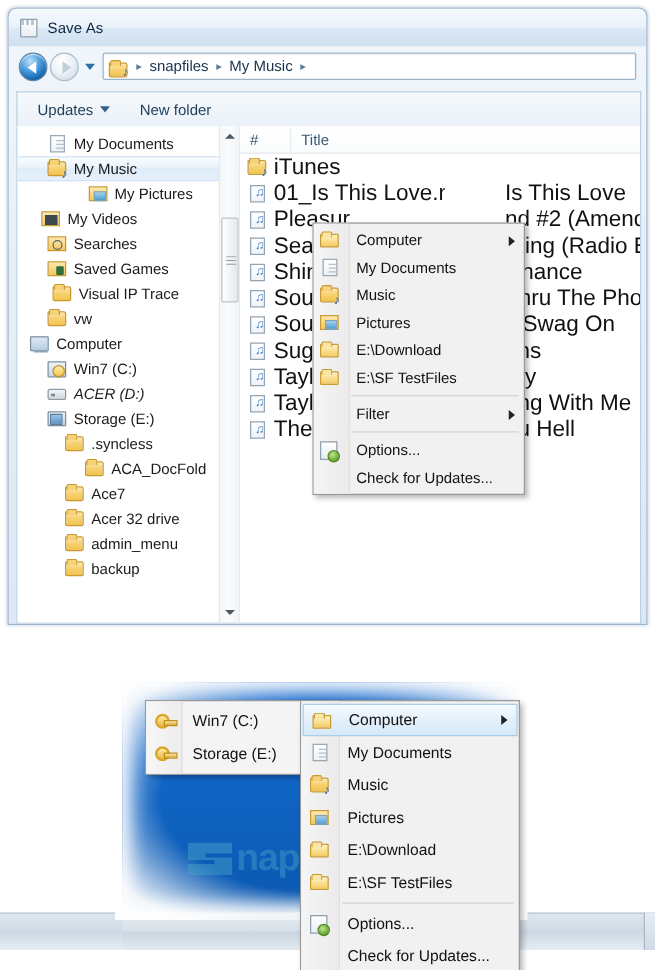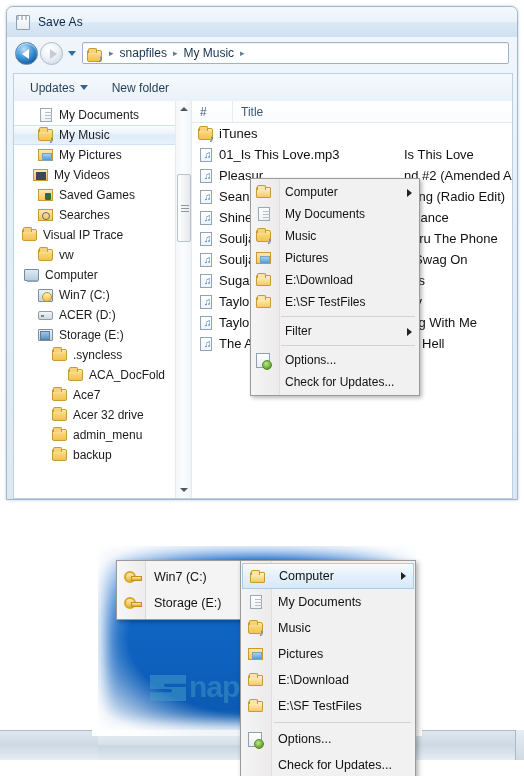--- a/index.html
+++ b/index.html
@@ -145,21 +145,21 @@
   }
   .colhead .ch{ position:relative; height:100%; display:flex; align-items:center; padding-left:8px; }
   .colhead .ch + .ch{ border-left:1px solid #e8edf1; }
   .ch-name{ width:164px; }
   .ch-num{ width:40px; }
   .ch-title{ flex:1; }
   .sortarrow{
     position:absolute; left:76px; top:1px;
     width:0;height:0;border-left:4px solid transparent;border-right:4px solid transparent;border-bottom:4px solid #9db3c5;
   }
-  .frow{ height:21px; display:flex; align-items:center; font-size:13px; color:#111; cursor:default; }
+  .frow{ height:21px; display:flex; align-items:center; font-size:18px; color:#111; cursor:default; }
   .fname{ width:164px; display:flex; align-items:center; padding-left:6px; overflow:hidden; white-space:nowrap; }
   .fnum{ width:40px; padding-left:8px; color:#222; }
   .ftitle{ flex:1; padding-left:8px; overflow:hidden; white-space:nowrap; color:#111; }
   .fico{ width:16px;height:16px;margin-right:5px;flex:none;position:relative; }
 
   
   .ic-folder{
     background:linear-gradient(to bottom,#fde9b0 0%, #f7d273 45%, #f2c34f 100%);
     border:1px solid #c79b32; border-radius:1px 2px 2px 2px;
     width:15px;height:12px; margin-top:2px;
@@ -458,69 +458,69 @@
               </span>
               <span class="tlabel">My Documents</span>
             </div>
             <div class="trow sel" style="padding-left: 24px;">
               <span class="tico">
                 <span class="ic-folder" style="position: absolute; left: 0px; top: 0px;"></span>
                 <span class="ic-music" style="position: absolute; left: 0px; top: 0px; width: 16px; height: 16px;"></span>
               </span>
               <span class="tlabel">My Music</span>
             </div>
+            <div class="trow" style="padding-left: 24px; justify-content: center;">
+              <span class="tico">
+                <span class="ic-pics" style="position: absolute; left: 0px; top: 0px;"></span>
+              </span>
+              <span class="tlabel">My Pictures</span>
+            </div>
+            <div class="trow" style="padding-left: 19px;">
+              <span class="tico">
+                <span class="ic-vids" style="position: absolute; left: 0px; top: 0px;"></span>
+              </span>
+              <span class="tlabel">My Videos</span>
+            </div>
             <div class="trow" style="padding-left: 24px;">
               <span class="tico">
-                <span class="ic-pics" style="position: absolute; left: 0px; top: 0px;"></span>
-              </span>
-              <span class="tlabel">My Pictures</span>
-            </div>
-            <div class="trow" style="padding-left: 19px;">
-              <span class="tico">
-                <span class="ic-vids" style="position: absolute; left: 0px; top: 0px;"></span>
-              </span>
-              <span class="tlabel">My Videos</span>
+                <span class="ic-search" style="position: absolute; left: 0px; top: 0px;"></span>
+              </span>
+              <span class="tlabel">Searches</span>
             </div>
             <div class="trow" style="padding-left: 24px;">
               <span class="tico">
                 <span class="ic-game" style="position: absolute; left: 0px; top: 0px;"></span>
               </span>
               <span class="tlabel">Saved Games</span>
             </div>
+            <div class="trow" style="padding-left: 28px;">
+              <span class="tico">
+                <span class="ic-folder" style="position: absolute; left: 0px; top: 0px;"></span>
+              </span>
+              <span class="tlabel">Visual IP Trace</span>
+            </div>
+            <div class="trow" style="padding-left: 24px; text-align: center;">
+              <span class="tico">
+                <span class="ic-folder" style="position: absolute; left: 0px; top: 0px;"></span>
+              </span>
+              <span class="tlabel">vw</span>
+            </div>
+            <div class="trow" style="padding-left: 10px;">
+              <span class="tico">
+                <span class="ic-computer" style="position: absolute; left: 0px; top: 0px;"></span>
+              </span>
+              <span class="tlabel">Computer</span>
+            </div>
             <div class="trow" style="padding-left: 24px;">
               <span class="tico">
-                <span class="ic-search" style="position: absolute; left: 0px; top: 0px;"></span>
-              </span>
-              <span class="tlabel">Searches</span>
-            </div>
-            <div class="trow" style="padding-left: 8px;">
-              <span class="tico">
-                <span class="ic-folder" style="position: absolute; left: 0px; top: 0px;"></span>
-              </span>
-              <span class="tlabel">Visual IP Trace</span>
-            </div>
-            <div class="trow" style="padding-left: 24px; text-align: center;">
-              <span class="tico">
-                <span class="ic-folder" style="position: absolute; left: 0px; top: 0px;"></span>
-              </span>
-              <span class="tlabel">vw</span>
-            </div>
-            <div class="trow" style="padding-left: 10px;">
-              <span class="tico">
-                <span class="ic-computer" style="position: absolute; left: 0px; top: 0px;"></span>
-              </span>
-              <span class="tlabel">Computer</span>
-            </div>
-            <div class="trow" style="padding-left: 24px;">
-              <span class="tico">
                 <span class="ic-win" style="position: absolute; left: 0px; top: 0px;"></span>
               </span>
               <span class="tlabel">Win7 (C:)</span>
             </div>
-            <div class="trow" style="padding-left: 24px;">
+            <div class="trow" style="padding-left: 24px; font-style: italic;">
               <span class="tico">
                 <span class="ic-drive" style="position: absolute; left: 0px; top: 0px;"></span>
               </span>
               <span class="tlabel">ACER (D:)</span>
             </div>
             <div class="trow" style="padding-left: 24px;">
               <span class="tico">
                 <span class="ic-hd" style="position: absolute; left: 0px; top: 0px;"></span>
               </span>
               <span class="tlabel">Storage (E:)</span>

